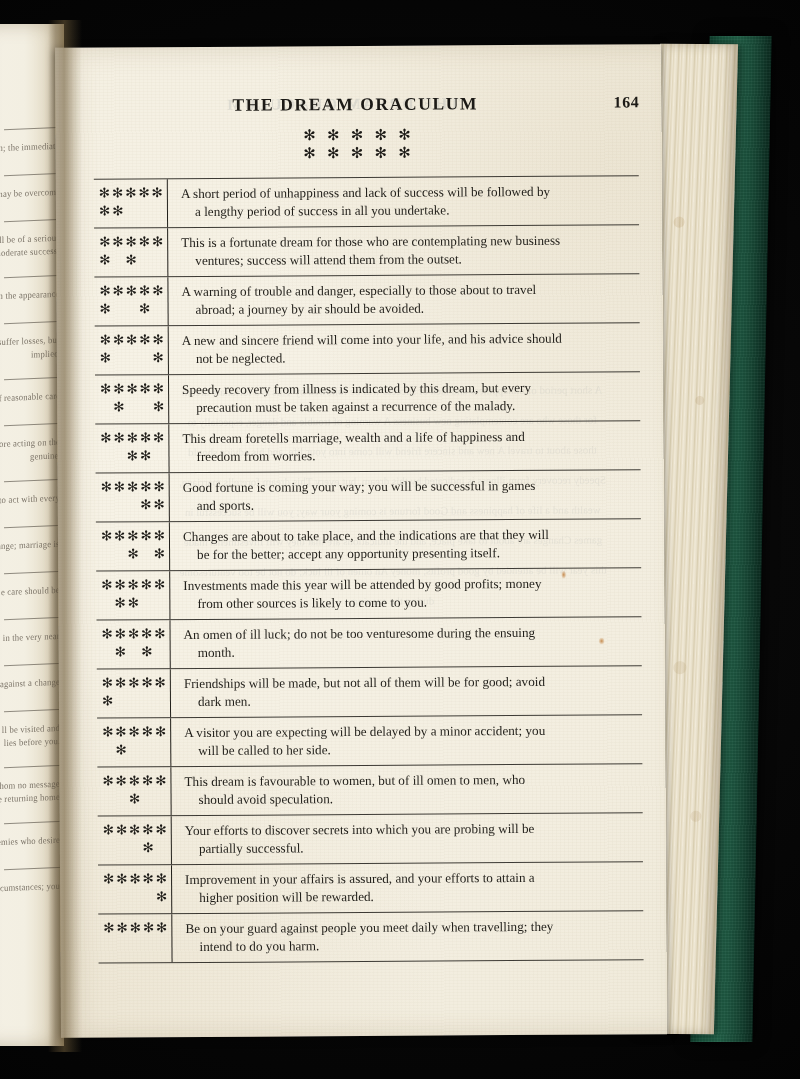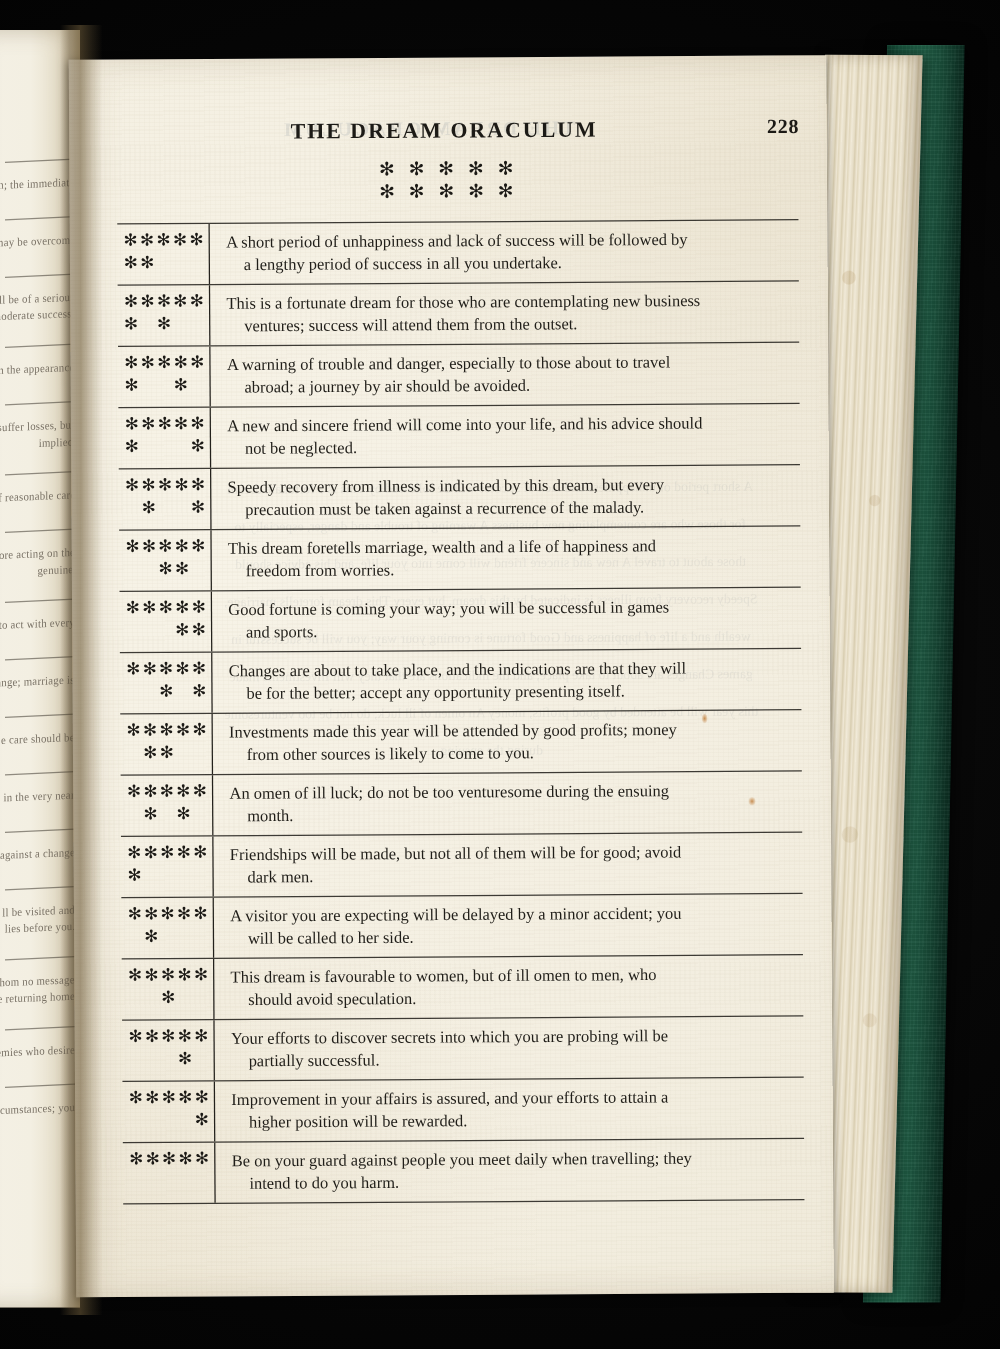--- a/index.html
+++ b/index.html
@@ -352,21 +352,21 @@
 
   <div class="page-right">
     <div class="paper-grain"></div>
     <div class="paper-stain"></div>
 
     <div class="ghost-header">THE DREAM ORACULUM</div>
     <div class="ghost-block">A short period of unhappiness and lack of success will be followed by  This is a fortunate dream for those who are contemplating new business  A warning of trouble and danger, especially to those about to travel  A new and sincere friend will come into your life, and his advice should  Speedy recovery from illness is indicated by this dream, but every  This dream foretells marriage, wealth and a life of happiness and  Good fortune is coming your way; you will be successful in games  Changes are about to take place, and the indications are that they will  Investments made this year will be attended by good profits; money  An omen of ill luck; do not be too venturesome during the ensuing</div>
 
     <div class="running-head">
       <div class="rh-title">THE DREAM ORACULUM</div>
-      <div class="rh-folio">228</div>
+      <div class="rh-folio">164</div>
     </div>
 
     <div class="key-stars">
       <div class="srow">✻ ✻ ✻ ✻ ✻</div>
       <div class="srow">✻ ✻ ✻ ✻ ✻</div>
     </div>
 
     <div class="oracle-table">
       <div class="rule top"></div>
       <div id="rows">

